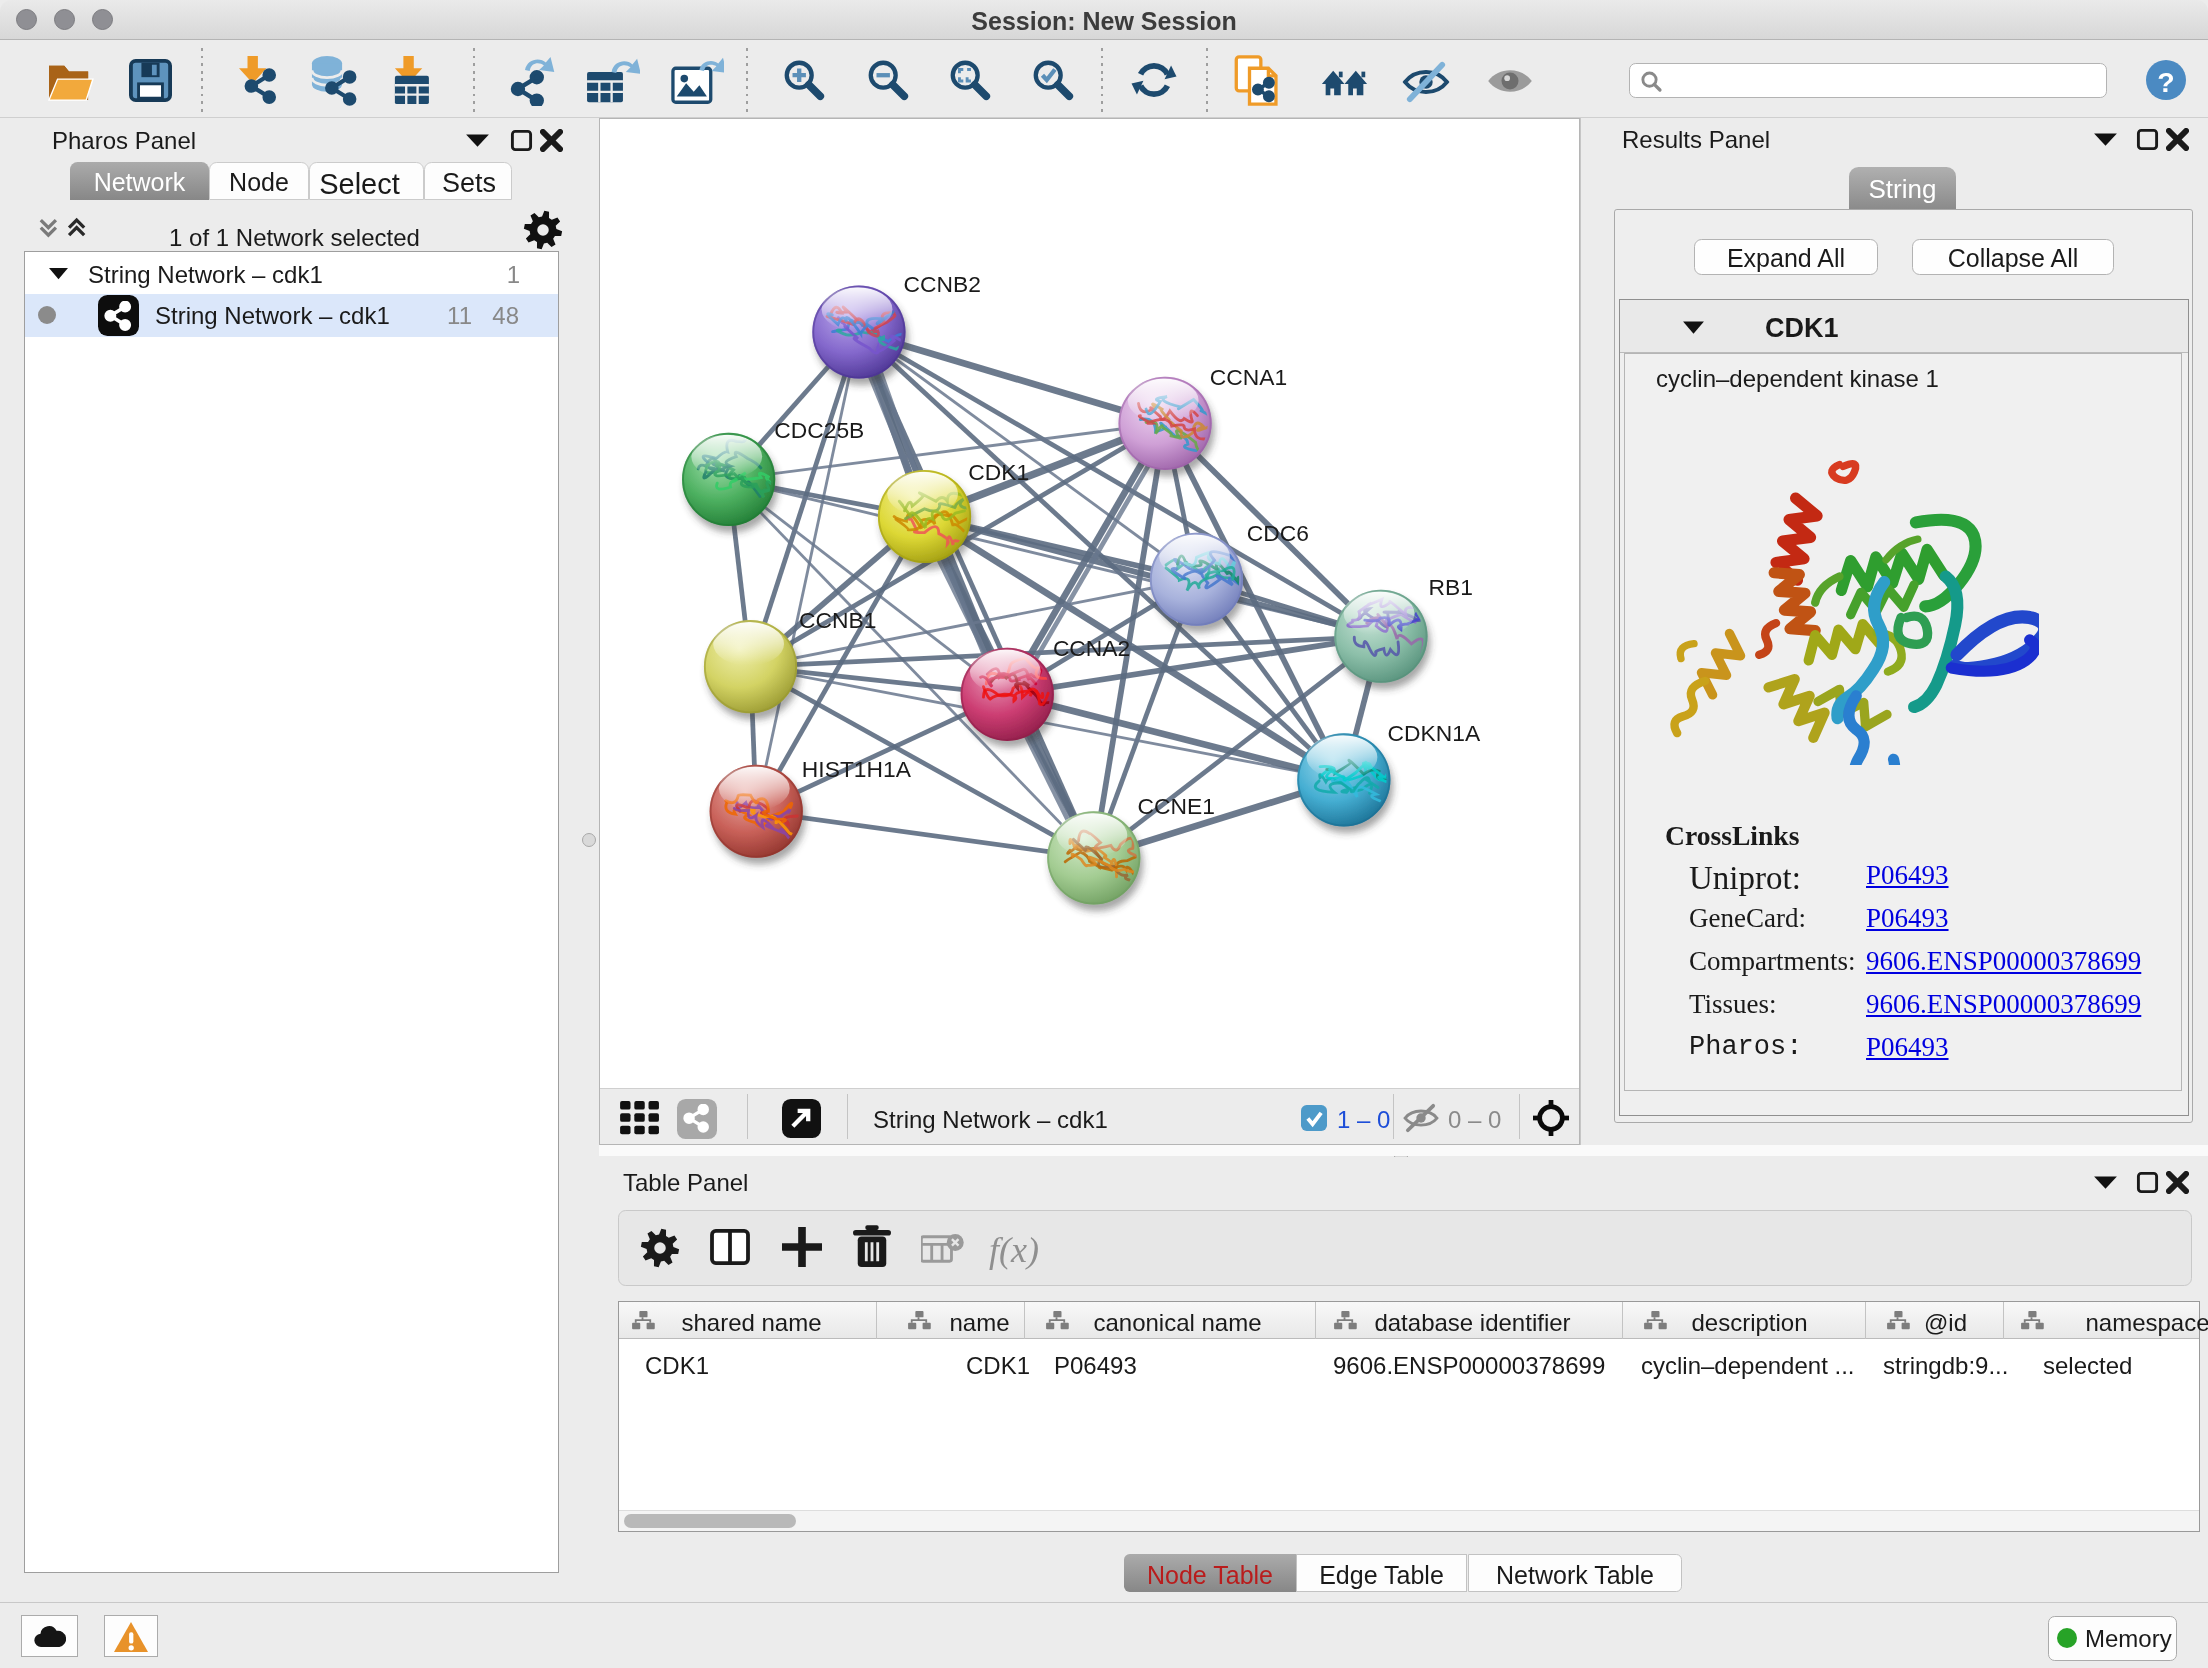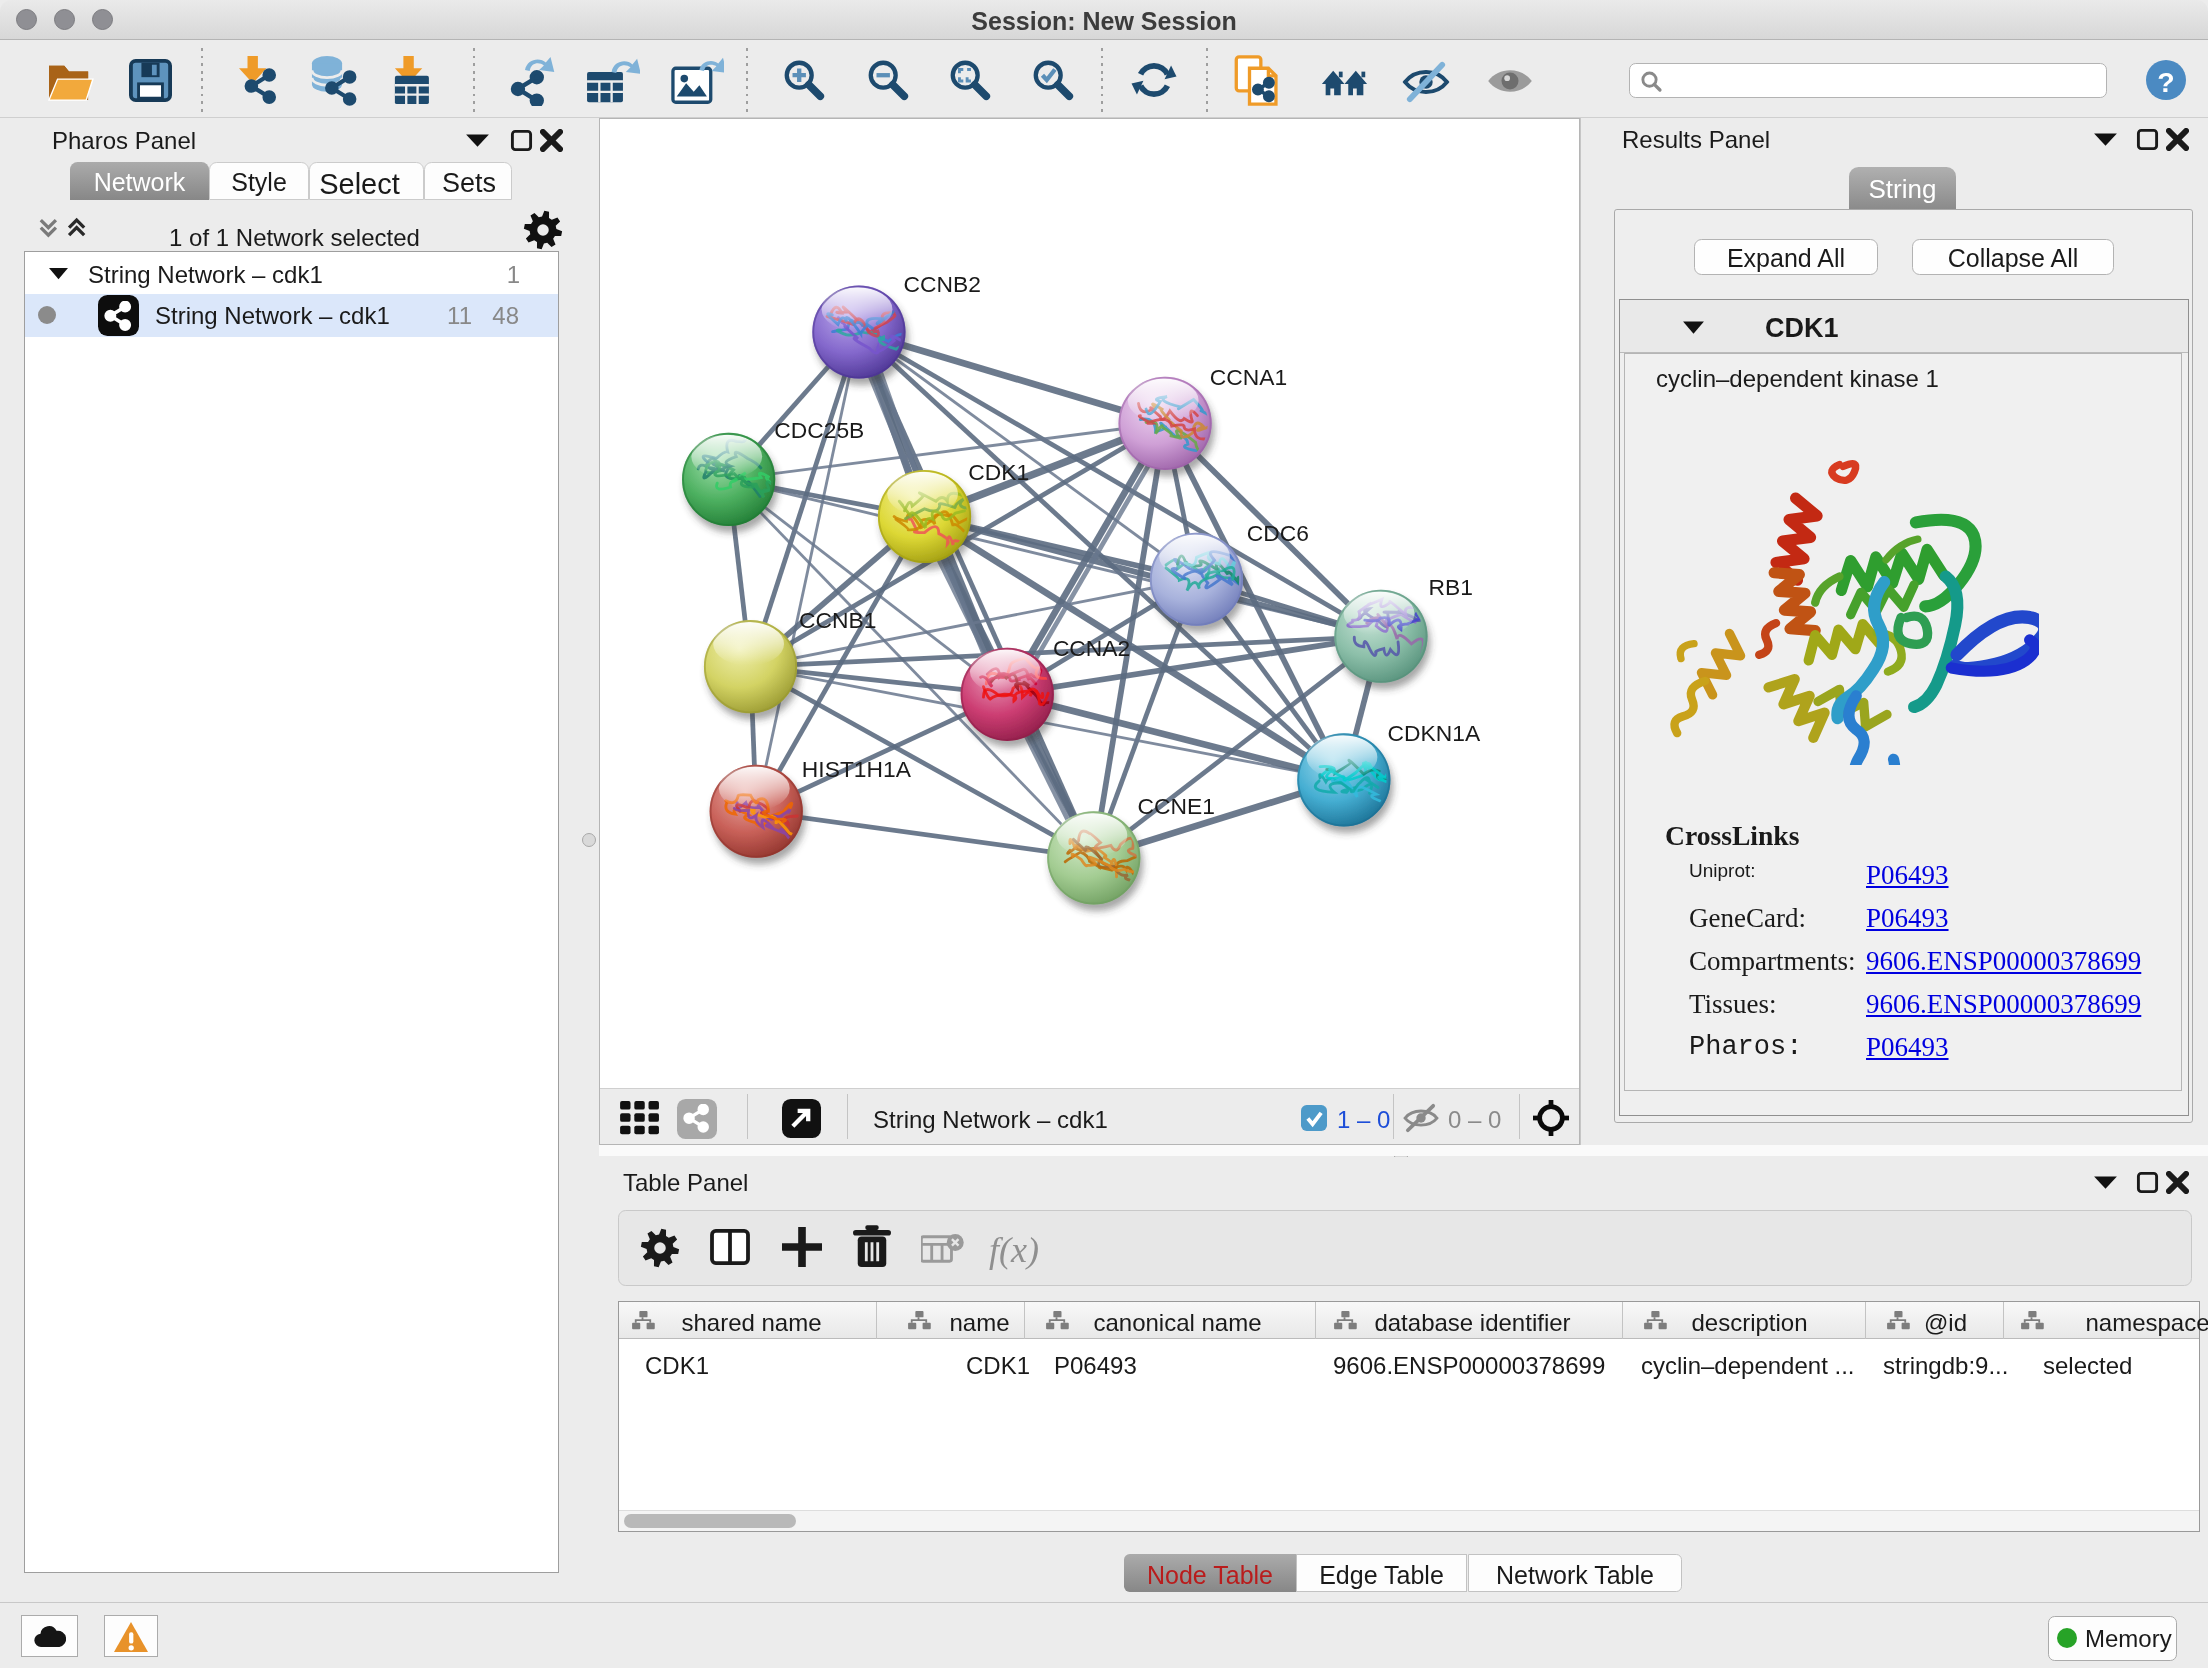--- a/index.html
+++ b/index.html
@@ -161,21 +161,21 @@
   </svg>
 <svg style="position:absolute;left:540px;top:129px" width="23" height="23" viewBox="0 0 24 24">
     <g stroke="#1a1a1a" stroke-width="6" stroke-linecap="round">
       <line x1="3" y1="3" x2="21" y2="21"></line>
       <line x1="21" y1="3" x2="3" y2="21"></line>
     </g>
   </svg>
 <div class="abs" style="left:70px;top:162px;width:139px;height:38px;background:linear-gradient(#ababab,#878787);border-radius:7.6px 7.6px 0 0"></div>
 <div class="txt" style="left:70px;top:168px;width:139px;text-align:center;font-size:25px;color:#fff">Network</div>
 <div class="abs" style="left:209px;top:162px;width:100px;height:38px;background:#fdfdfd;border:1px solid #cbcbcb;border-radius:7.6px 7.6px 0 0"></div>
-<div class="txt" style="left:209px;top:168px;width:100px;text-align:center;font-size:25px">Style</div>
+<div class="txt" style="left:209px;top:168px;width:100px;text-align:center;font-size:25px">Node</div>
 <div class="abs" style="left:309px;top:162px;width:115px;height:38px;background:#fdfdfd;border:1px solid #cbcbcb;border-radius:7.6px 7.6px 0 0"></div>
 <div class="txt" style="left:309px;top:168px;width:101px;text-align:center;font-size:29px">Select</div>
 <div class="abs" style="left:424px;top:162px;width:88px;height:38px;background:#fdfdfd;border:1px solid #cbcbcb;border-radius:7.6px 7.6px 0 0"></div>
 <div class="txt" style="left:424px;top:168px;width:72px;text-align:right;font-size:27px">Sets</div>
 <svg style="position:absolute;left:38px;top:217px" width="49" height="25" viewBox="0 0 52 26">
     <g fill="none" stroke="#7a7a7a" stroke-width="3.5">
       <path d="M3 3 l8 8 8-8"></path>
       <path d="M3 11 l8 8 8-8"></path>
     </g>
     <g fill="none" stroke="#2a2a2a" stroke-width="3.5" transform="translate(30,0)">
@@ -609,21 +609,21 @@
       <path d="M252 172 q-10 24 10 28 q22 4 18 -16 q-4 -18 -22 -12" stroke="#2e9e52" stroke-width="10"></path>
       <path d="M236 110 q14 -18 34 -22" stroke="#57a32a" stroke-width="8"></path>
       <path d="M300 128 q18 14 10 52 q-8 38 -20 64 q-10 20 -24 24" stroke="#159a8a" stroke-width="13"></path>
       <path d="M234 134 q-18 24 -6 46 q12 22 -6 48 q-14 22 -28 30 q-12 8 -10 22" stroke="#2f9ec9" stroke-width="13"></path>
       <path d="M204 256 q-16 24 0 36 q16 10 2 32 q-12 22 18 24 q26 0 20 -24" stroke="#2a7fd0" stroke-width="12"></path>
       <path d="M312 212 q44 -46 78 -40 q26 6 10 24 q-16 18 -46 26 q-32 8 -44 2" stroke="#2248cc" stroke-width="14"></path>
       <path d="M306 226 q54 10 80 -8 q18 -14 4 -22" stroke="#1b2fd0" stroke-width="12"></path>
     </g>
   </svg>
 <div class="txt" style="left:1665px;top:820px;font-family:'Liberation Serif',serif;font-size:27.6px;font-weight:bold">CrossLinks</div>
-<div class="txt" style="left:1689px;top:860px;font-family:Liberation Sans, sans-serif;font-size:19px">Uniprot:</div>
+<div class="txt" style="left:1689px;top:860px;font-family:Liberation Serif, serif;font-size:33px">Uniprot:</div>
 <div class="txt" style="left:1866px;top:860px;font-family:'Liberation Serif',serif;font-size:27px;color:#0000e0;text-decoration:underline">P06493</div>
 <div class="txt" style="left:1689px;top:903px;font-family:'Liberation Serif',serif;font-size:27px">GeneCard:</div>
 <div class="txt" style="left:1866px;top:903px;font-family:'Liberation Serif',serif;font-size:27px;color:#0000e0;text-decoration:underline">P06493</div>
 <div class="txt" style="left:1689px;top:946px;font-family:'Liberation Serif',serif;font-size:27px">Compartments:</div>
 <div class="txt" style="left:1866px;top:946px;font-family:'Liberation Serif',serif;font-size:27px;color:#0000e0;text-decoration:underline">9606.ENSP00000378699</div>
 <div class="txt" style="left:1689px;top:989px;font-family:'Liberation Serif',serif;font-size:27px">Tissues:</div>
 <div class="txt" style="left:1866px;top:989px;font-family:'Liberation Serif',serif;font-size:27px;color:#0000e0;text-decoration:underline">9606.ENSP00000378699</div>
 <div class="txt" style="left:1689px;top:1032px;font-family:Liberation Mono, monospace;font-size:27px">Pharos:</div>
 <div class="txt" style="left:1866px;top:1032px;font-family:'Liberation Serif',serif;font-size:27px;color:#0000e0;text-decoration:underline">P06493</div>
 <div class="abs" style="left:599px;top:1145px;width:1609px;height:11.4px;background:#fafafa"></div>

